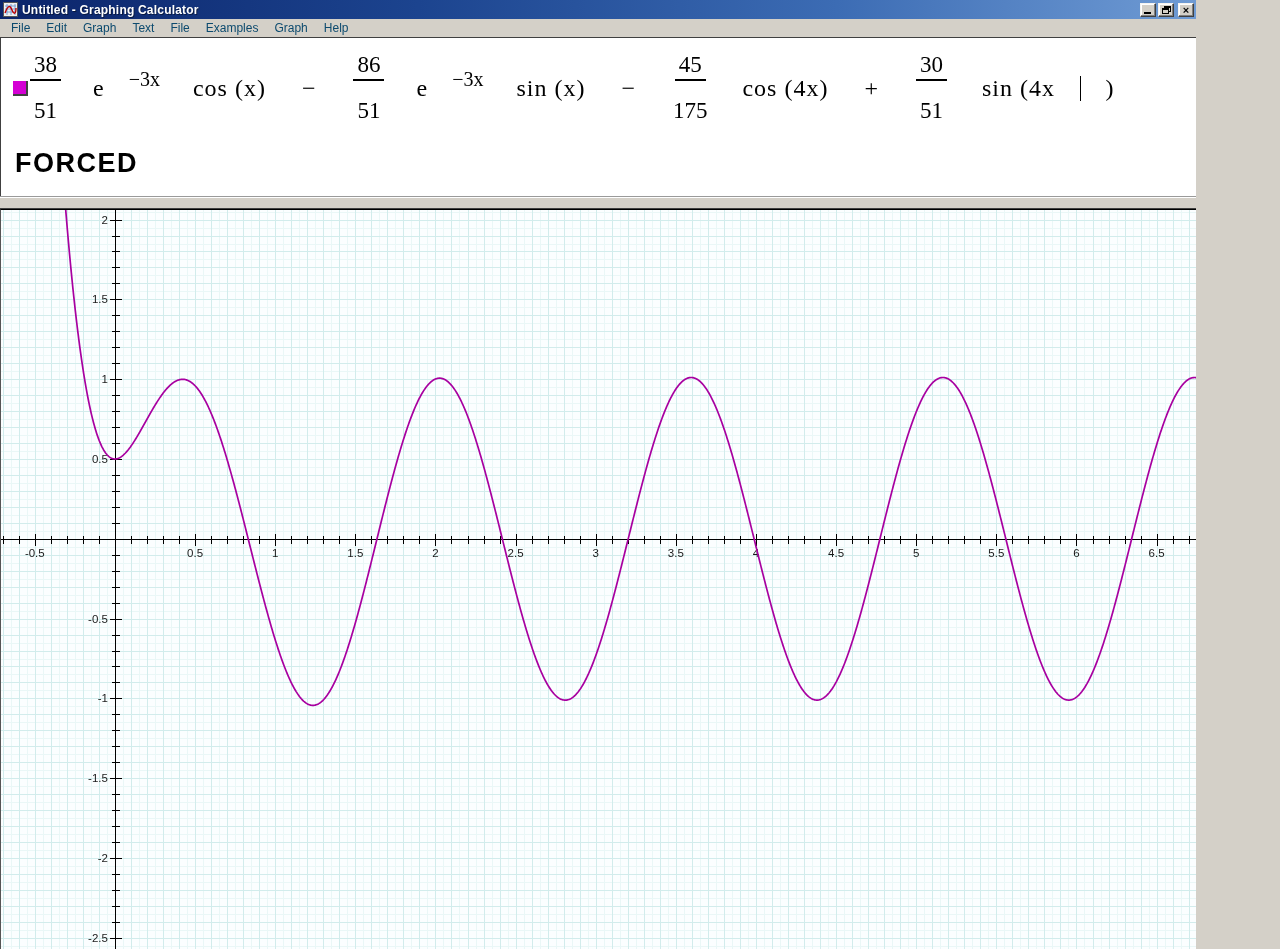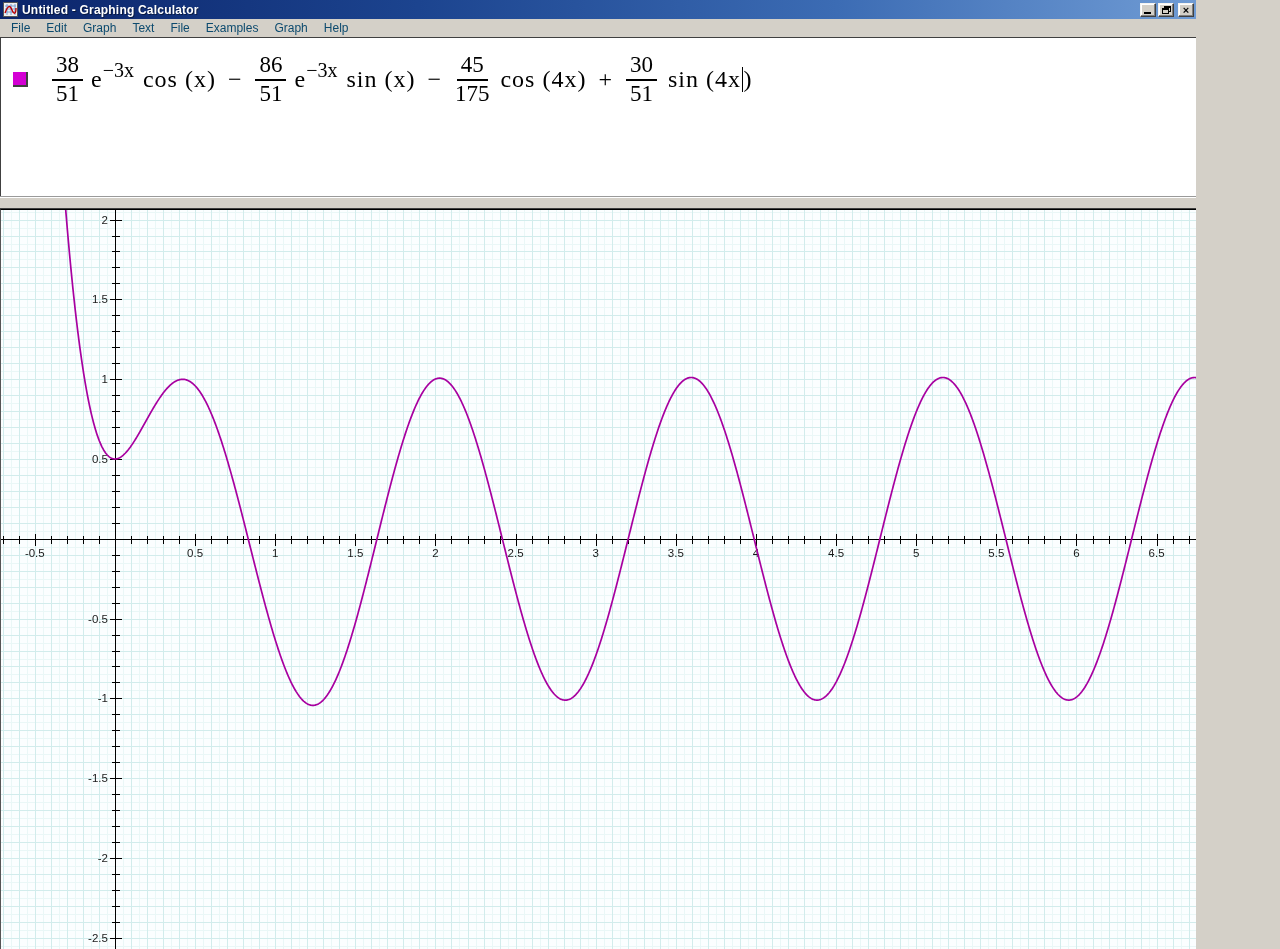--- a/index.html
+++ b/index.html
@@ -34,25 +34,25 @@
   
   .menubar { height:18px; background:#d4d0c8; display:flex; align-items:center;
     padding-left:4px; font-size:12px; color:#0c4a6e; }
   .menu-item { padding:1px 7px 2px 7px; margin-right:2px; cursor:default; }
 
   
   .eq-panel { height:159px; background:#fff; border-top:1px solid #404040; border-left:1px solid #404040; overflow:hidden; }
   .eq-row { display:flex; align-items:center; margin:15px 0 0 12px; }
   .bullet { width:15px; height:15px; background:#d400d4;
     border-right:2px solid #404040; border-bottom:2px solid #404040; flex:0 0 auto; }
-  .formula { display:flex; align-items:center; margin-left:22px;
-    font-family:"Liberation Serif", serif; font-size:24px; color:#000; }
+  .formula { display:flex; align-items:center; 
+    font-family:"Liberation Serif", serif; font-size:24px; color:#000;gap:24px; }
   .frac { display:inline-flex; flex-direction:column; align-items:center; padding:0 2px; font-size:23px; line-height:1.08; }
   .frac .num { border-bottom:2px solid #000; padding:0 4px 1px 4px; }
-  .frac .den { padding-top:1px; }
+  .frac .den { padding-top:18px; }
   .ebase { margin-left:6px; }
   .sup { font-size:20px; position:relative; top:-9px; margin-left:1px; }
   .fn { margin-left:9px; letter-spacing:1px; white-space:pre;text-align:center; }
   .op { margin:0 12px; }
   .caret { display:inline-block; width:1.5px; height:25px; background:#000; margin-left:1px; }
   .annotation { margin:24px 0 0 14px; font-size:27px; font-weight:bold; letter-spacing:1.5px; color:#000;
     font-family:"Liberation Sans", sans-serif; }
 
   
   .divider { height:13px; background:#d4d0c8; border-top:1px solid #9a9a9a; border-bottom:1px solid #404040;
@@ -129,20 +129,21 @@
         <span class="op">+</span>
         <span class="frac">
           <span class="num">30</span>
           <span class="den">51</span>
         </span>
         <span class="fn">sin (4x</span>
           <span class="caret"></span>
           <span>)</span>
       </span>
     </div>
+    <div class="annotation">FORCED</div>
   </div>
 
   <div class="divider"></div>
 
   <div class="graph">
     <svg id="plot" width="1279" height="739" viewBox="0 0 1279 739">
         <line x1="2.5" y1="0" x2="2.5" y2="739" stroke="#eaf7f7" stroke-width="1" shape-rendering="crispEdges"></line>
         <line x1="10.5" y1="0" x2="10.5" y2="739" stroke="#eaf7f7" stroke-width="1" shape-rendering="crispEdges"></line>
         <line x1="18.5" y1="0" x2="18.5" y2="739" stroke="#eaf7f7" stroke-width="1" shape-rendering="crispEdges"></line>
         <line x1="26.5" y1="0" x2="26.5" y2="739" stroke="#eaf7f7" stroke-width="1" shape-rendering="crispEdges"></line>

